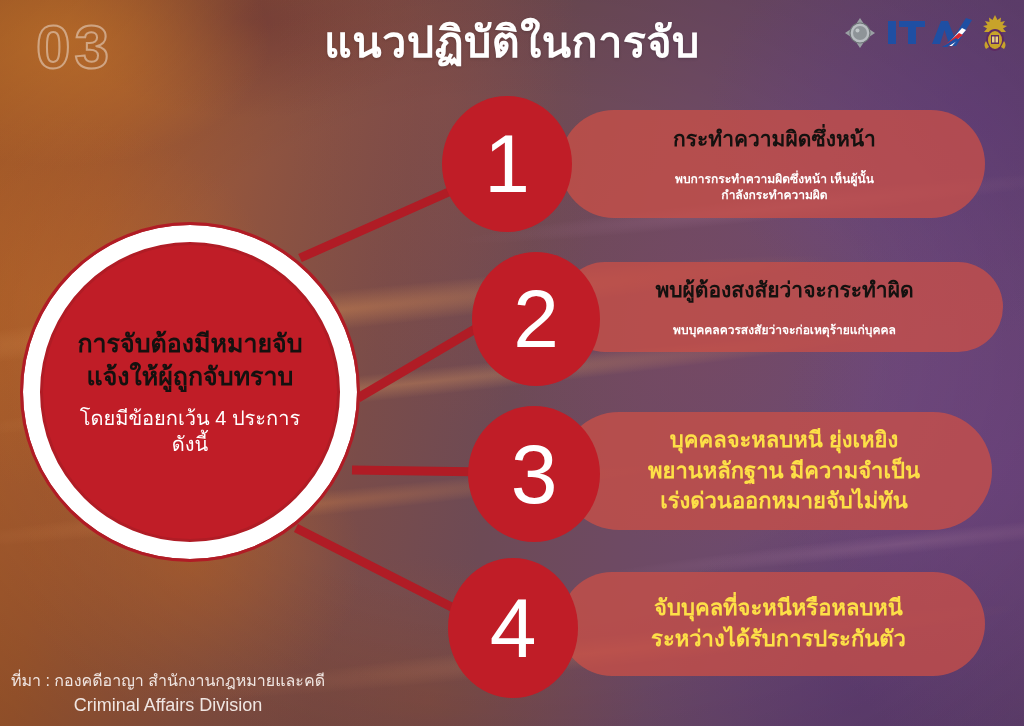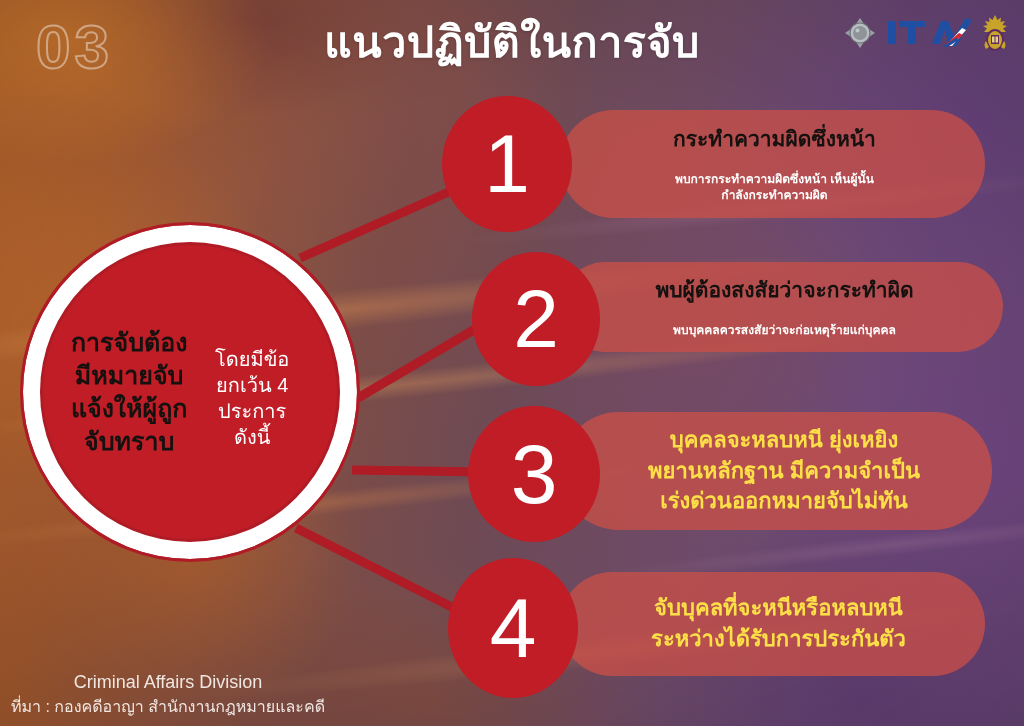--- a/index.html
+++ b/index.html
@@ -82,21 +82,21 @@
   
   #connectors{position:absolute;inset:0;}
 
   
   #center-node{
     position:absolute;left:20px;top:222px;width:340px;height:340px;
     border-radius:50%;
     background:#c01d27;
     border:3px solid #b01c25;
     box-shadow:0 0 0 17px #ffffff inset, 0 0 0 20px #b01c25 inset;
-    display:flex;align-items:center;justify-content:center;
+    display:flex;flex-direction:column;align-items:center;justify-content:center;
     box-sizing:border-box;
     padding:0 44px;
     text-align:center;
   }
   #center-headline{
     color:#14110f;font-weight:bold;font-size:25px;line-height:1.32;
   }
   #center-sub{
     color:#ffffff;font-size:20px;line-height:1.3;margin-top:12px;text-align:center;
   }
@@ -259,17 +259,17 @@
         <div>จับบุคลที่จะหนีหรือหลบหนี</div>
         <div>ระหว่างได้รับการประกันตัว</div>
       </div>
     </div>
     <div class="num-circle" style="left:448px;top:558px;width:130px;height:140px;font-size:84px;">
       <span>4</span>
     </div>
   </div>
 
   <div id="footer">
+    <div id="footer-source">ที่มา : กองคดีอาญา สำนักงานกฎหมายและคดี</div>
     <div id="footer-en">Criminal Affairs Division</div>
-    <div id="footer-source">ที่มา : กองคดีอาญา สำนักงานกฎหมายและคดี</div>
   </div>
 
 </div>
 
 </body></html>

